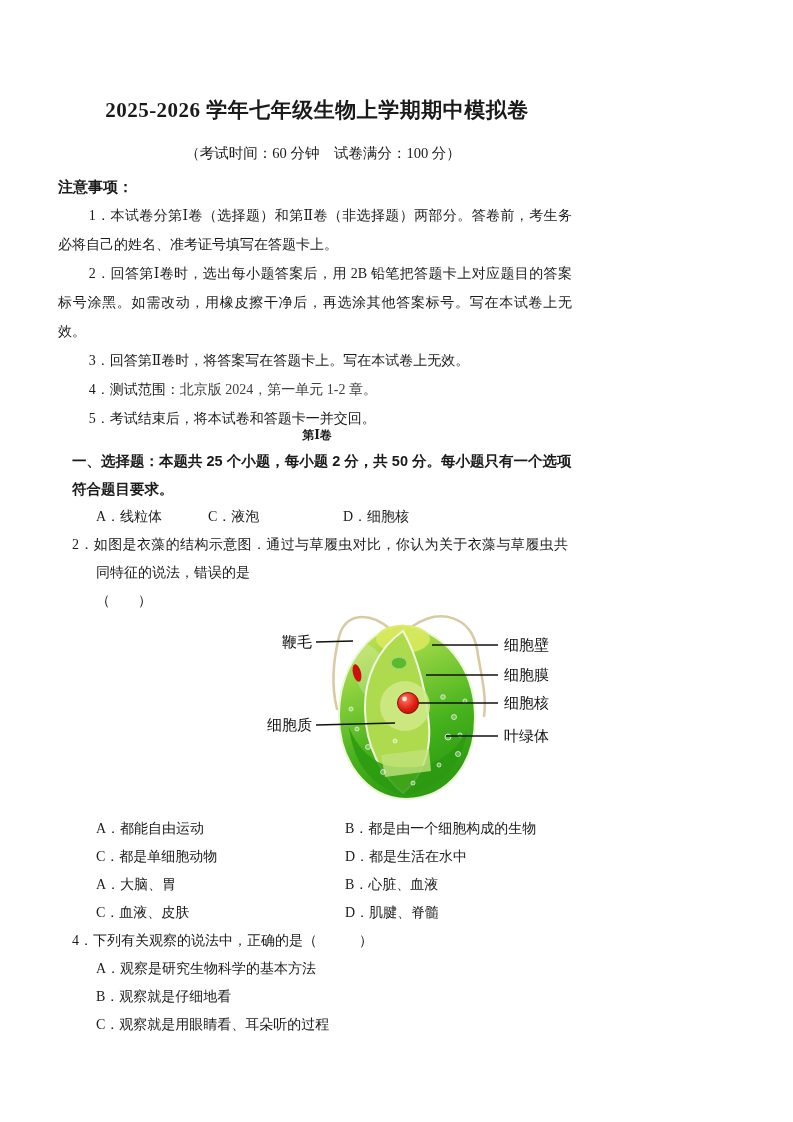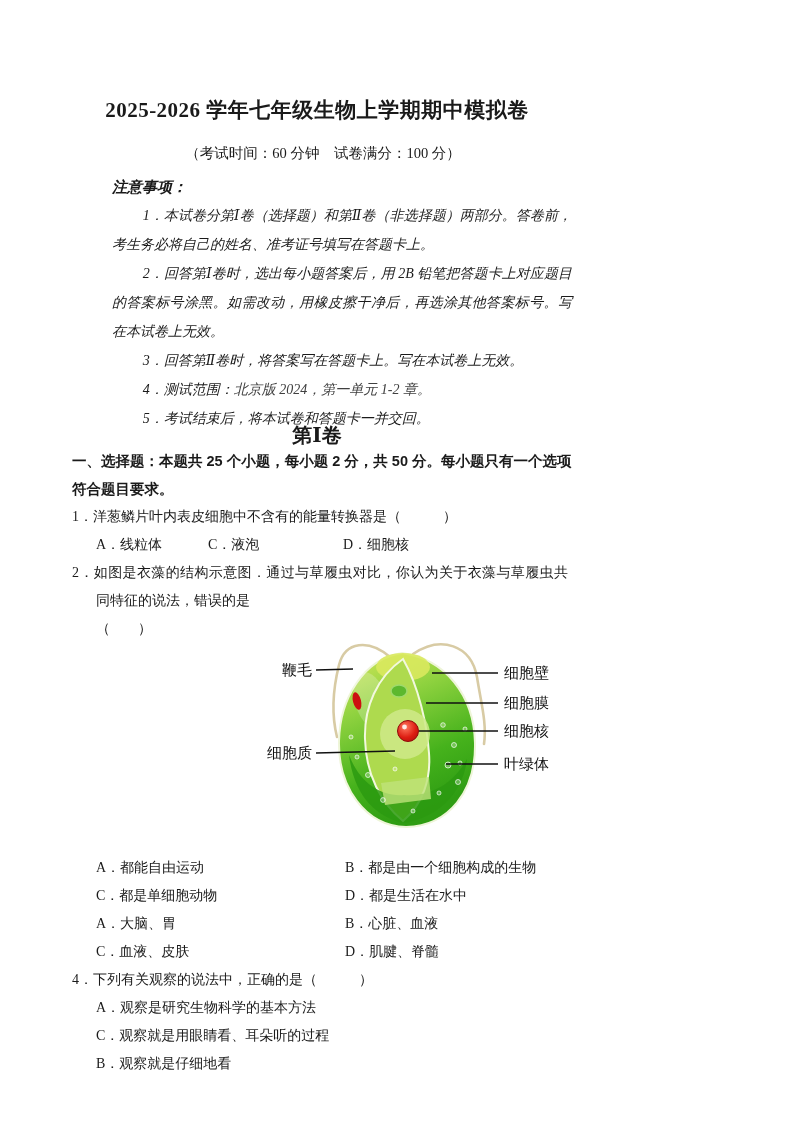--- a/index.html
+++ b/index.html
@@ -10,31 +10,31 @@
   }
   p, h1, div { margin:0; padding:0; }
   .page { width:634px; height:1122px; position:relative; }
 
   .title {
     padding-top:97px; text-align:center;
     font-size:21px; line-height:26px; font-weight:bold; letter-spacing:0.5px;
   }
   .subtitle { margin-top:19px; text-align:center; font-size:14.5px; line-height:22px;margin-left:12px; }
 
-  .notice { margin:8px 62px 0 112px;font-style:italic; }
+  .notice { margin:8px 62px 0 58px; }
   .notice-heading {
     font-weight:bold; line-height:29px; font-size:15px;
     font-family:"Liberation Sans","DejaVu Sans",sans-serif;
   }
   .n-item { line-height:29px; text-indent:2.2em; text-align:justify; }
   .red { color:#404040; }
 
   .part-title {
     margin-top:-10px; text-align:center; font-weight:bold;
-    font-size:20px; line-height:24px;
+    font-size:12px; line-height:24px;
   }
   .instruction {
     margin:0 60px 0 72px; font-weight:bold; font-size:14.5px; line-height:28px;
     font-family:"Liberation Sans","DejaVu Sans",sans-serif;
   }
 
   .questions { margin:0 66px 0 72px; }
   .q-stem { line-height:28px; padding-left:24px; text-indent:-24px; text-align:justify; }
   .q-stem2 { line-height:28px; padding-left:24px; }
   .opts { line-height:28px; }
@@ -62,21 +62,20 @@
     <p class="n-item"><span>4．测试范围：</span><span class="red">北京版 2024，第一单元 1-2 章。</span></p>
     <p class="n-item">5．考试结束后，将本试卷和答题卡一并交回。</p>
   </div>
 
   <div class="part-title">第Ⅰ卷</div>
   <div class="instruction">一、选择题：本题共 25 个小题，每小题 2 分，共 50 分。每小题只有一个选项符合题目要求。</div>
 
   <div class="questions">
 
     <div>
-      <div class="q-stem"><span>1．</span><span>洋葱鳞片叶内表皮细胞中不含有的能量转换器是（　　　）</span></div>
       <div class="opts opts4">
         <span>A．线粒体</span>
         <span>C．液泡</span>
         <span>D．细胞核</span>
       </div>
     </div>
 
     <div>
       <div class="q-stem"><span>2．</span><span>如图是衣藻的结构示意图．通过与草履虫对比，你认为关于衣藻与草履虫共同特征的说法，错误的是</span></div>
       <div class="q-stem2">（　　）</div>
@@ -147,40 +146,40 @@
 
           <text class="fig-label" x="59" y="38" text-anchor="end">鞭毛</text>
           <text class="fig-label" x="59" y="121" text-anchor="end">细胞质</text>
           <text class="fig-label" x="251" y="41">细胞壁</text>
           <text class="fig-label" x="251" y="71">细胞膜</text>
           <text class="fig-label" x="251" y="99">细胞核</text>
           <text class="fig-label" x="251" y="132">叶绿体</text>
         </svg>
       </div>
 
-      <div class="opts opts2" style="margin-top:21px">
+      <div class="opts opts2" style="margin-top:10px">
         <span>A．都能自由运动</span>
         <span>B．都是由一个细胞构成的生物</span>
         <span>C．都是单细胞动物</span>
         <span>D．都是生活在水中</span>
       </div>
     </div>
 
     <div>
       <div class="opts opts2">
         <span>A．大脑、胃</span>
         <span>B．心脏、血液</span>
         <span>C．血液、皮肤</span>
         <span>D．肌腱、脊髓</span>
       </div>
     </div>
 
     <div>
       <div class="q-stem"><span>4．</span><span>下列有关观察的说法中，正确的是（　　　）</span></div>
       <div class="opts opts1">
         <div>A．观察是研究生物科学的基本方法</div>
+        <div>B．观察就是仔细地看</div>
         <div>C．观察就是用眼睛看、耳朵听的过程</div>
-        <div>B．观察就是仔细地看</div>
       </div>
     </div>
 
   </div>
 </div>
 
 </body></html>

